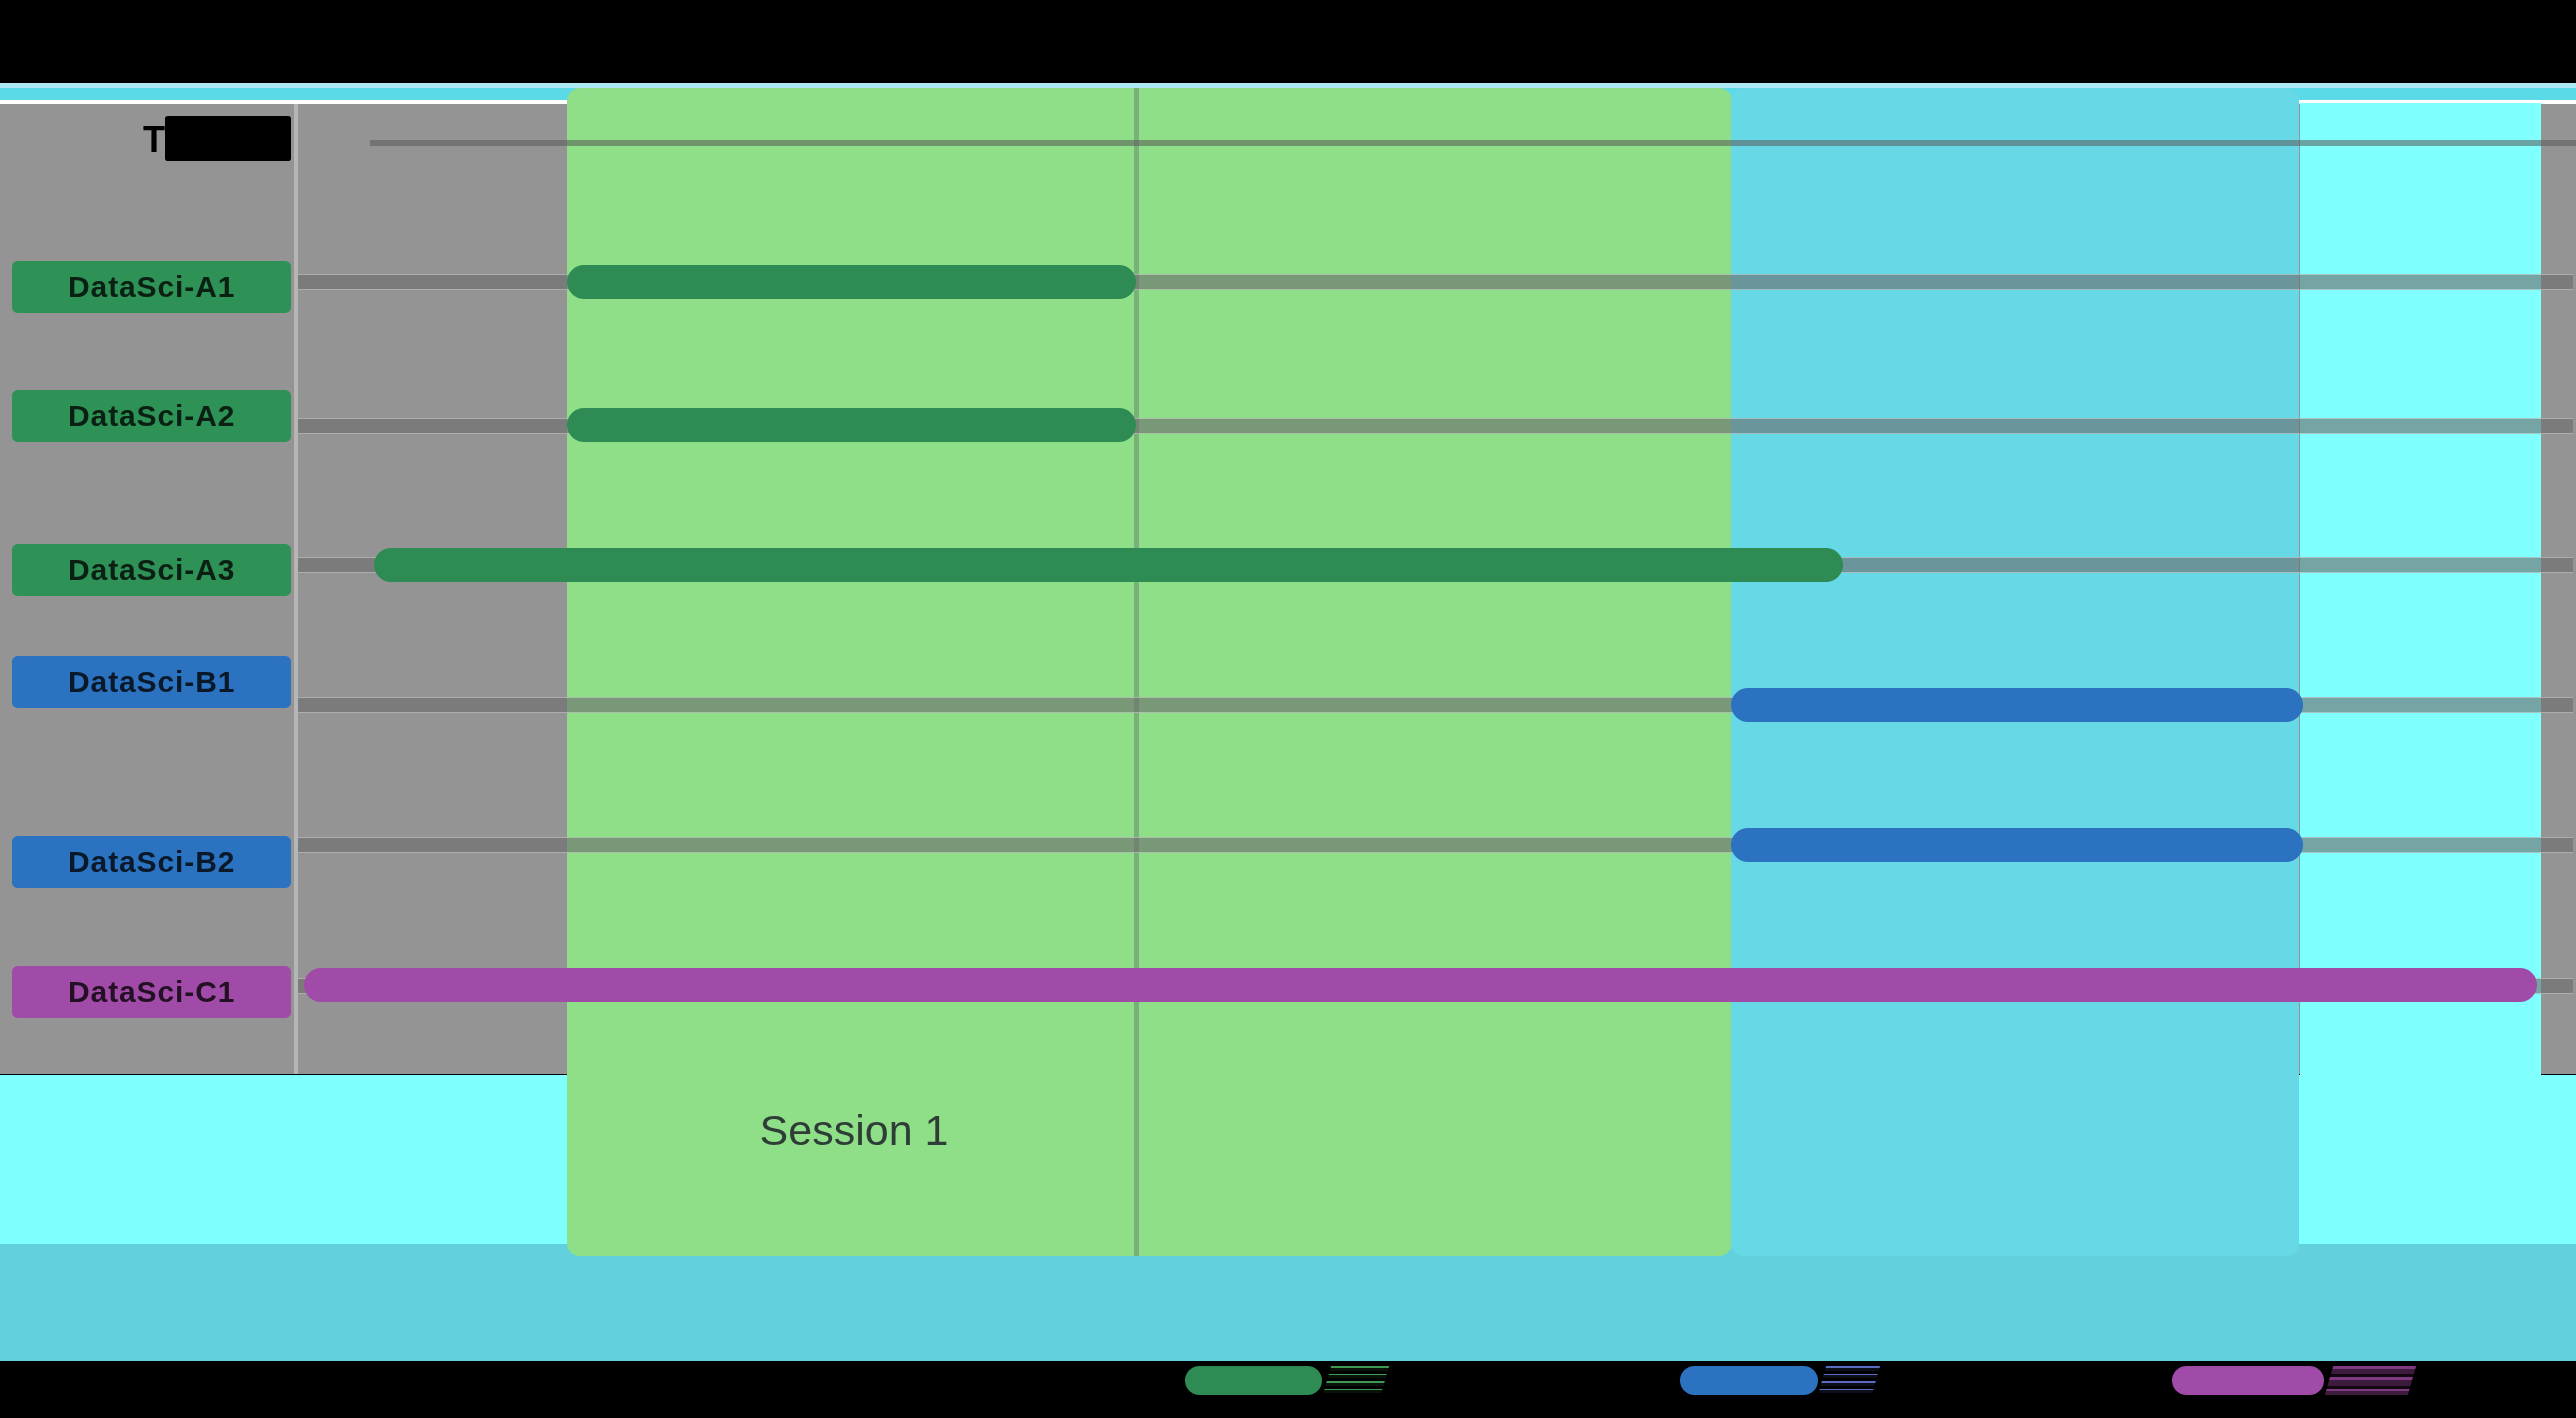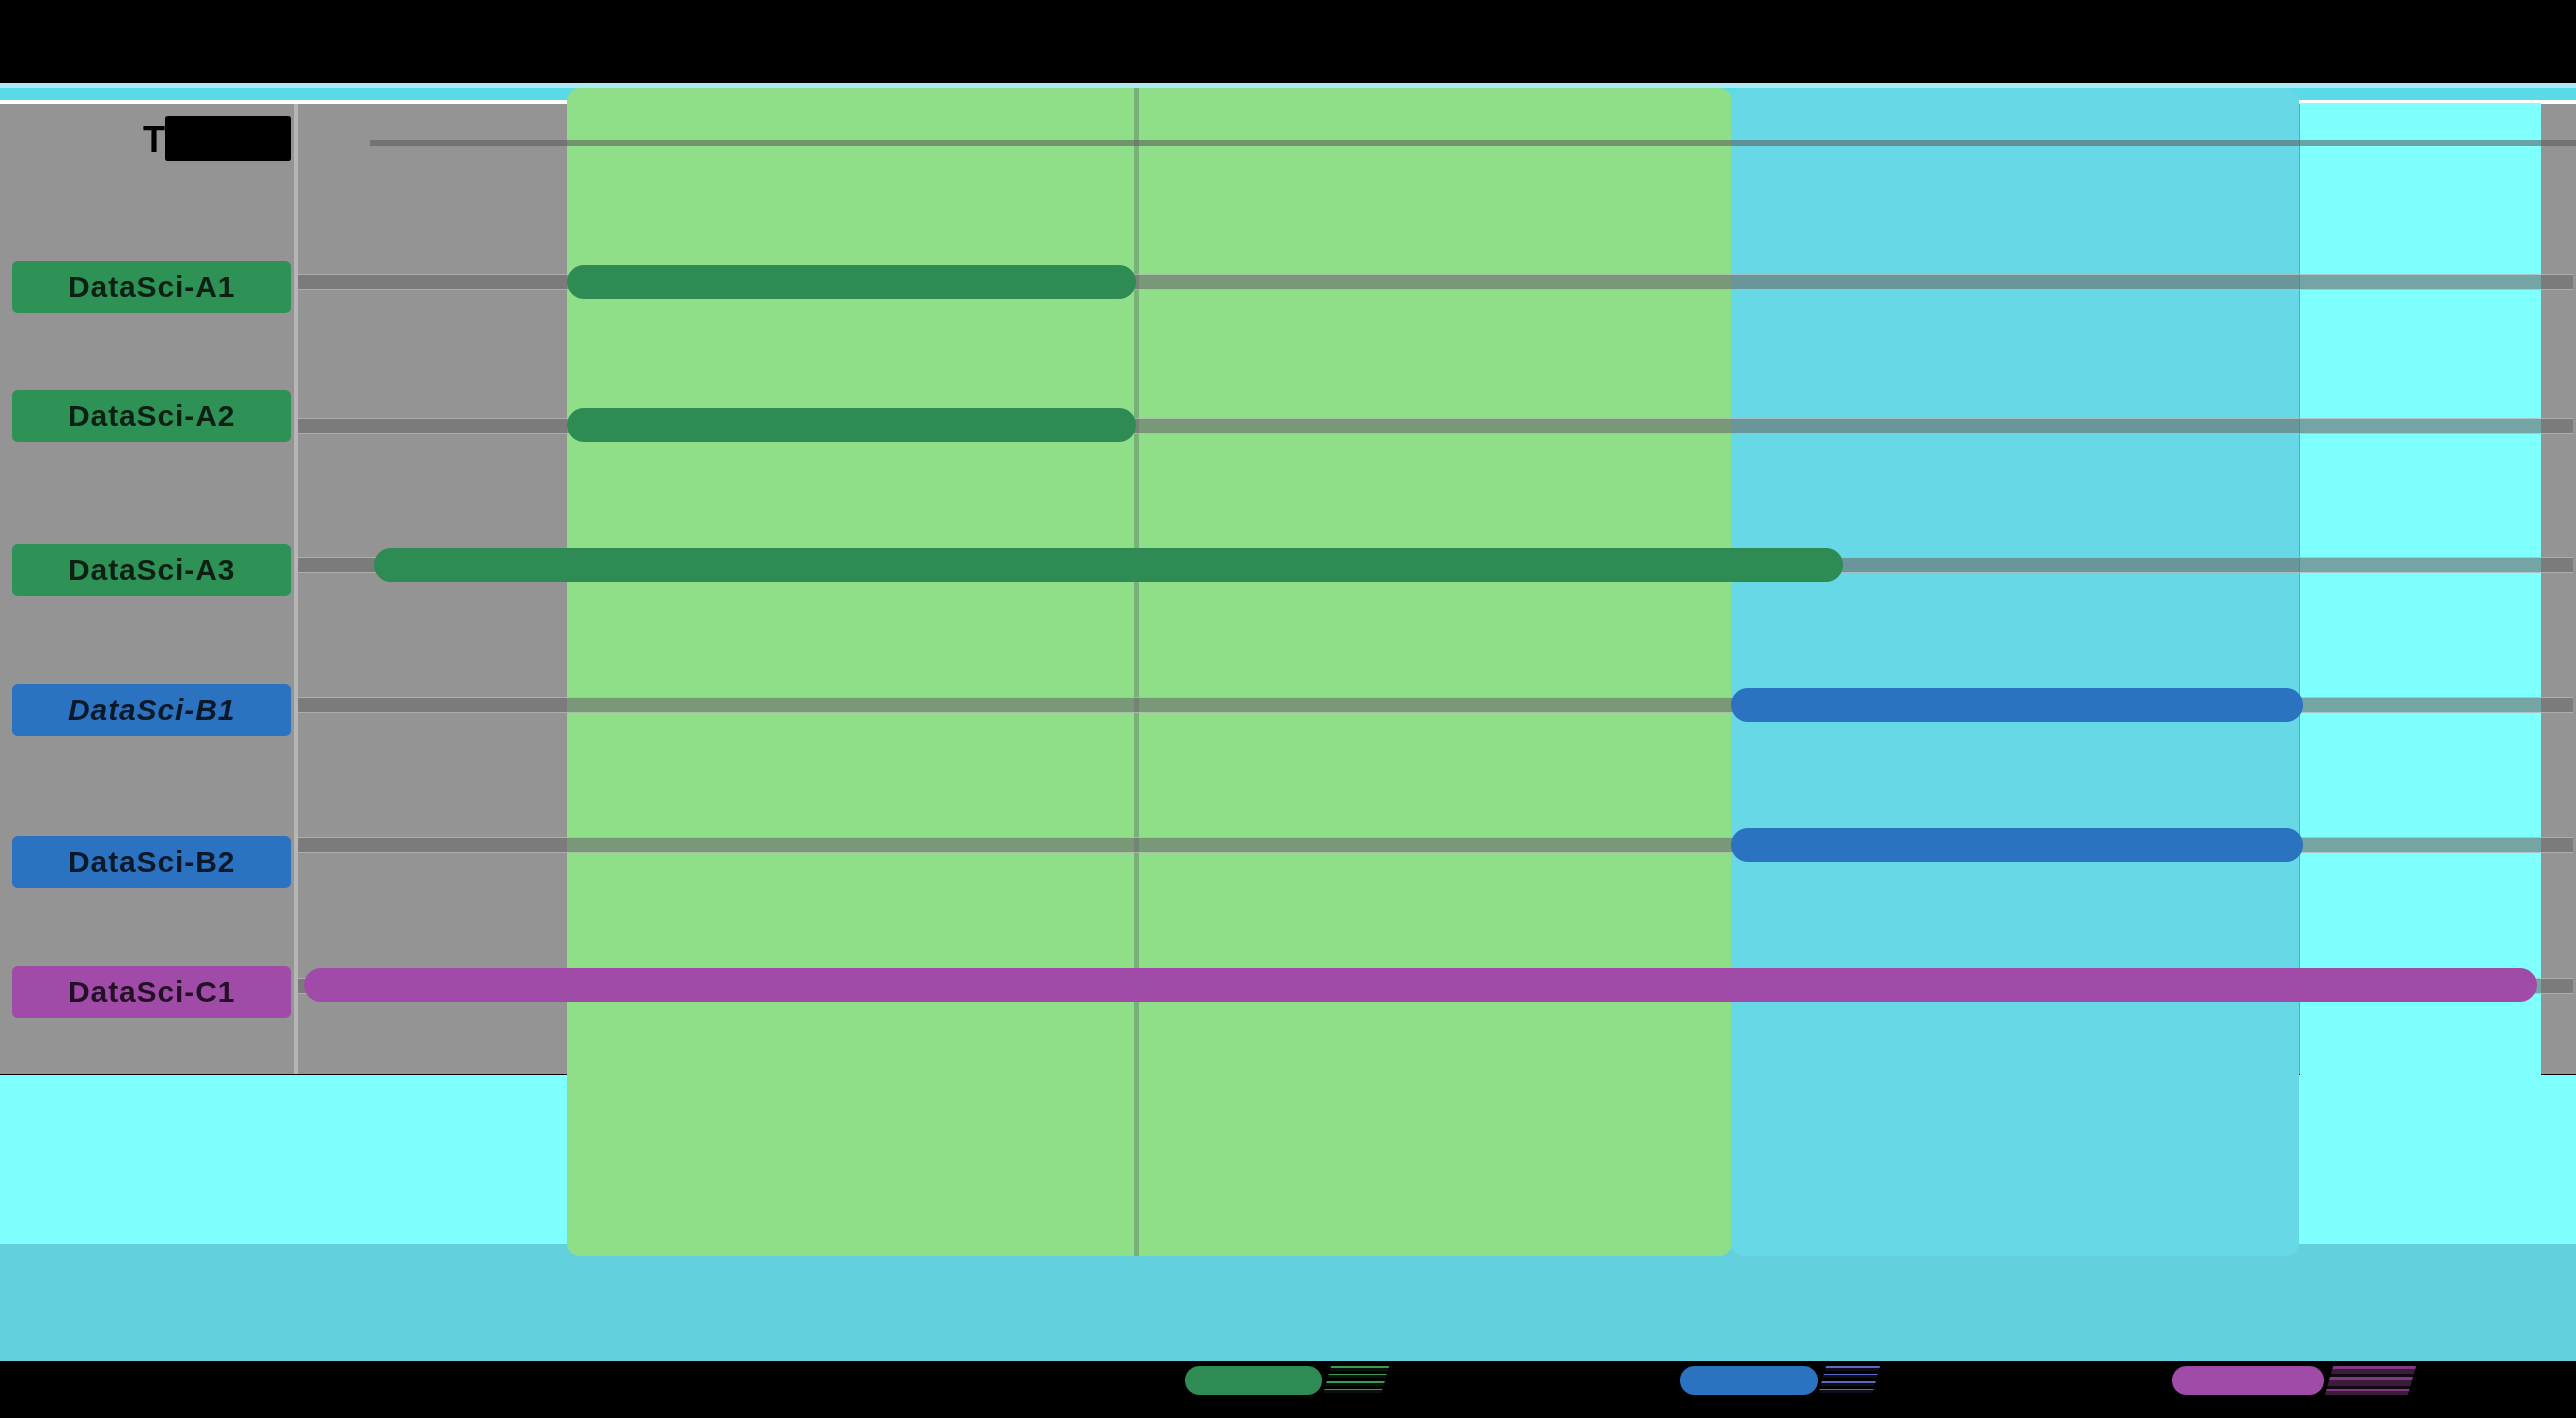--- a/index.html
+++ b/index.html
@@ -43,21 +43,21 @@
   .bar.b4{left:1731px;width:572px; top:688px;}
   .bar.b5{left:1731px;width:572px; top:828px;}
   .bar.b6{left:304px; width:2233px;top:968px;}
 
   
   .rowlab{left:12.2px;width:279px;height:52px;border-radius:5.6px;z-index:6;
     display:flex;align-items:center;justify-content:center;
     font-size:30px;font-weight:bold;letter-spacing:0.9px;color:rgba(0,0,0,.78);}
   .rowlab.green{background:#2e9156;} .rowlab.blue{background:#2b72c0;} .rowlab.purple{background:#a14ba9;}
   .rowlab.r1{top:261px;} .rowlab.r2{top:381px;margin-top:9px;} .rowlab.r3{top:544px;}
-  .rowlab.r4{top:684px;font-style:italic;} .rowlab.r5{top:836px;} .rowlab.r6{top:966px;}
+  .rowlab.r4{top:656px;} .rowlab.r5{top:836px;} .rowlab.r6{top:966px;}
 
   
   .time-text{left:143px;top:119px;z-index:6;font-size:36px;font-weight:bold;color:#000;}
   .time-box{left:165px;top:116px;width:126px;height:45px;background:#000;border-radius:2.8px;z-index:7;}
 
   
   .sess-label{top:1105px;width:394px;height:51px;z-index:6;
     display:flex;align-items:center;justify-content:center;
     font-size:43px;color:#2e3e36;}
   .sess-label.s1{left:657px;}
@@ -113,20 +113,21 @@
   <div class="abs rowlab green  r1">DataSci-A1</div>
   <div class="abs rowlab green  r2">DataSci-A2</div>
   <div class="abs rowlab green  r3">DataSci-A3</div>
   <div class="abs rowlab blue   r4">DataSci-B1</div>
   <div class="abs rowlab blue   r5">DataSci-B2</div>
   <div class="abs rowlab purple r6">DataSci-C1</div>
 
   <div class="abs time-text">Time</div>
   <div class="abs time-box"></div>
 
+  <div class="abs sess-label s1">Session 1</div>
 
   <div class="abs lg-pill green"></div>
   <div class="abs lg-tail green"></div>
   <div class="abs lg-label" style="left:1408px;"></div>
   <div class="abs lg-pill blue"></div>
   <div class="abs lg-tail blue"></div>
   <div class="abs lg-label" style="left:1896px;"></div>
   <div class="abs lg-pill purple"></div>
   <div class="abs lg-tail purple"></div>
   <div class="abs lg-label" style="left:2431px;"></div>

